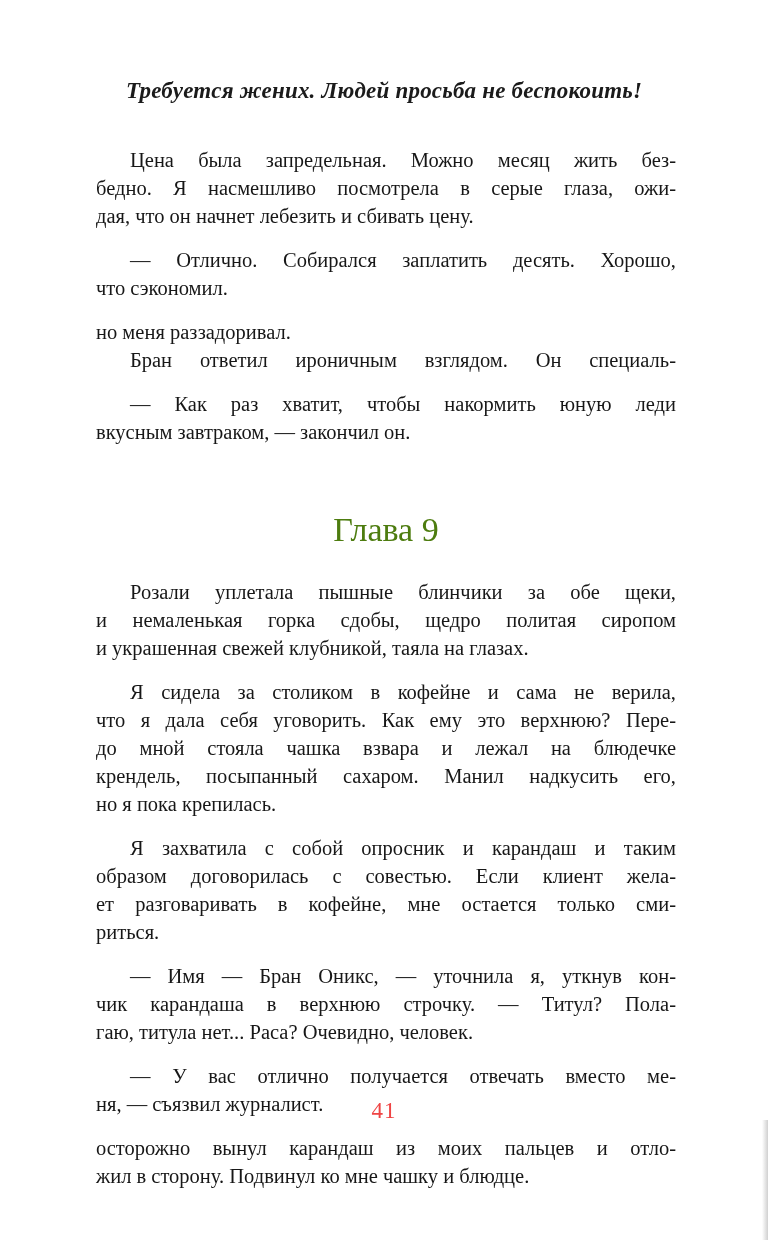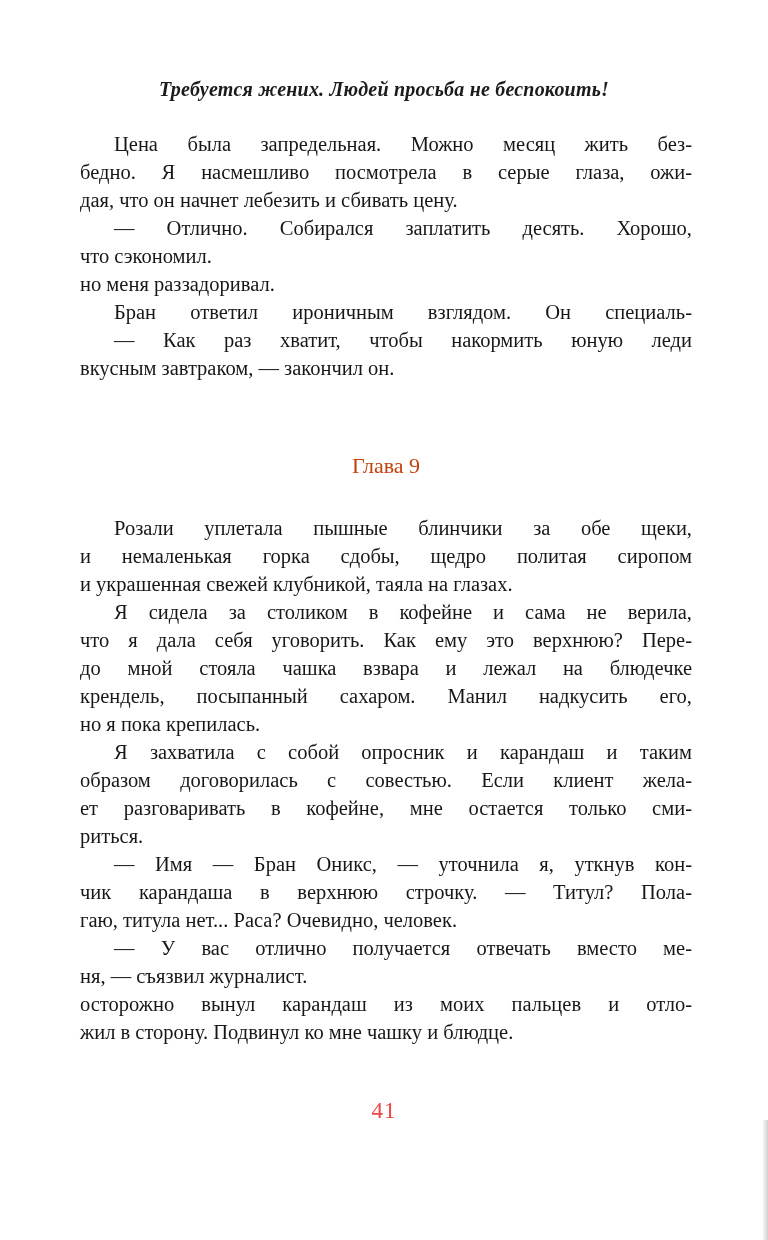--- a/index.html
+++ b/index.html
@@ -18,54 +18,54 @@
     overflow: hidden;
   }
   .running-header {
     position: absolute;
     top: 78px;
     left: 0;
     width: 100%;
     text-align: center;
     font-style: italic;
     font-weight: bold;
-    font-size: 20px;
+    font-size: 23px;
     letter-spacing: 0.2px;
     color: #1b1b1b;
   }
   .text-block {
     position: absolute;
     top: 130px;
     left: 80px;
     width: 612px;
     font-size: 20.5px;
     line-height: 28px;
     color: #171717;
   }
   .paragraph {
-    margin: 0;
+    margin: 16px;
   }
   .line {
     text-align: justify;
     text-align-last: justify;
     white-space: normal;
   }
   .line.last {
     text-align-last: left;
   }
   .line.first {
     text-indent: 34px;
   }
   .chapter-heading {
     text-align: center;
-    font-size: 22px;
+    font-size: 34px;
     font-weight: normal;
     line-height: 40px;
     margin: 64px 0 28px 0;
-    color: #c2410c;
+    color: #4d7c0f;
   }
   .page-number {
     position: absolute;
     top: 1098px;
     left: 0;
     width: 100%;
     text-align: center;
     font-size: 23px;
     letter-spacing: 1px;
     color: #ef4444;

